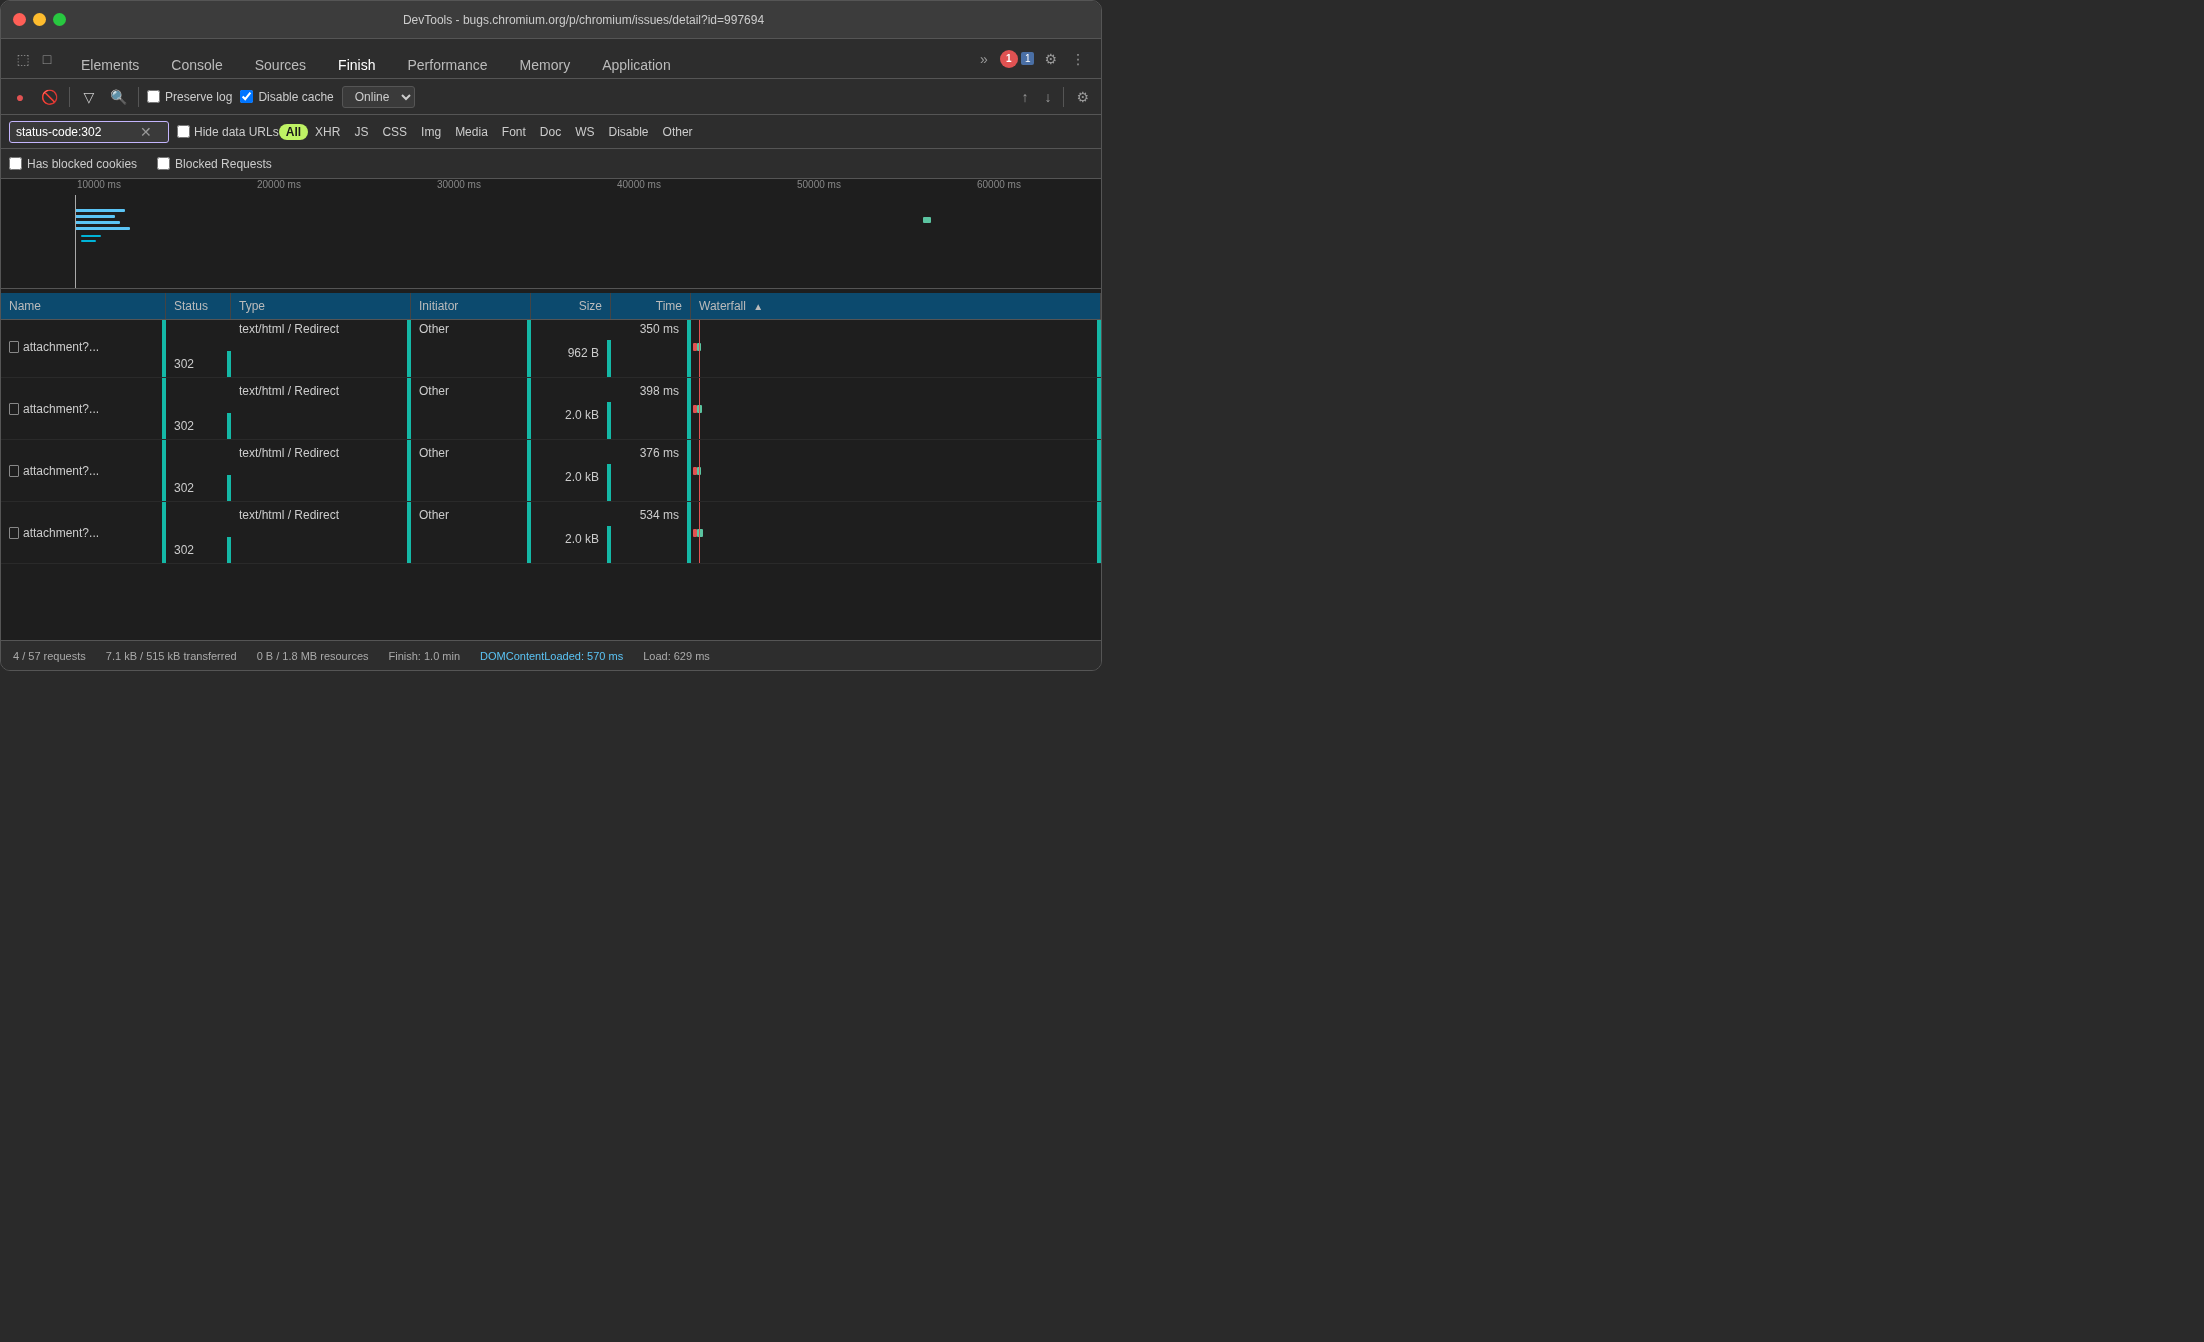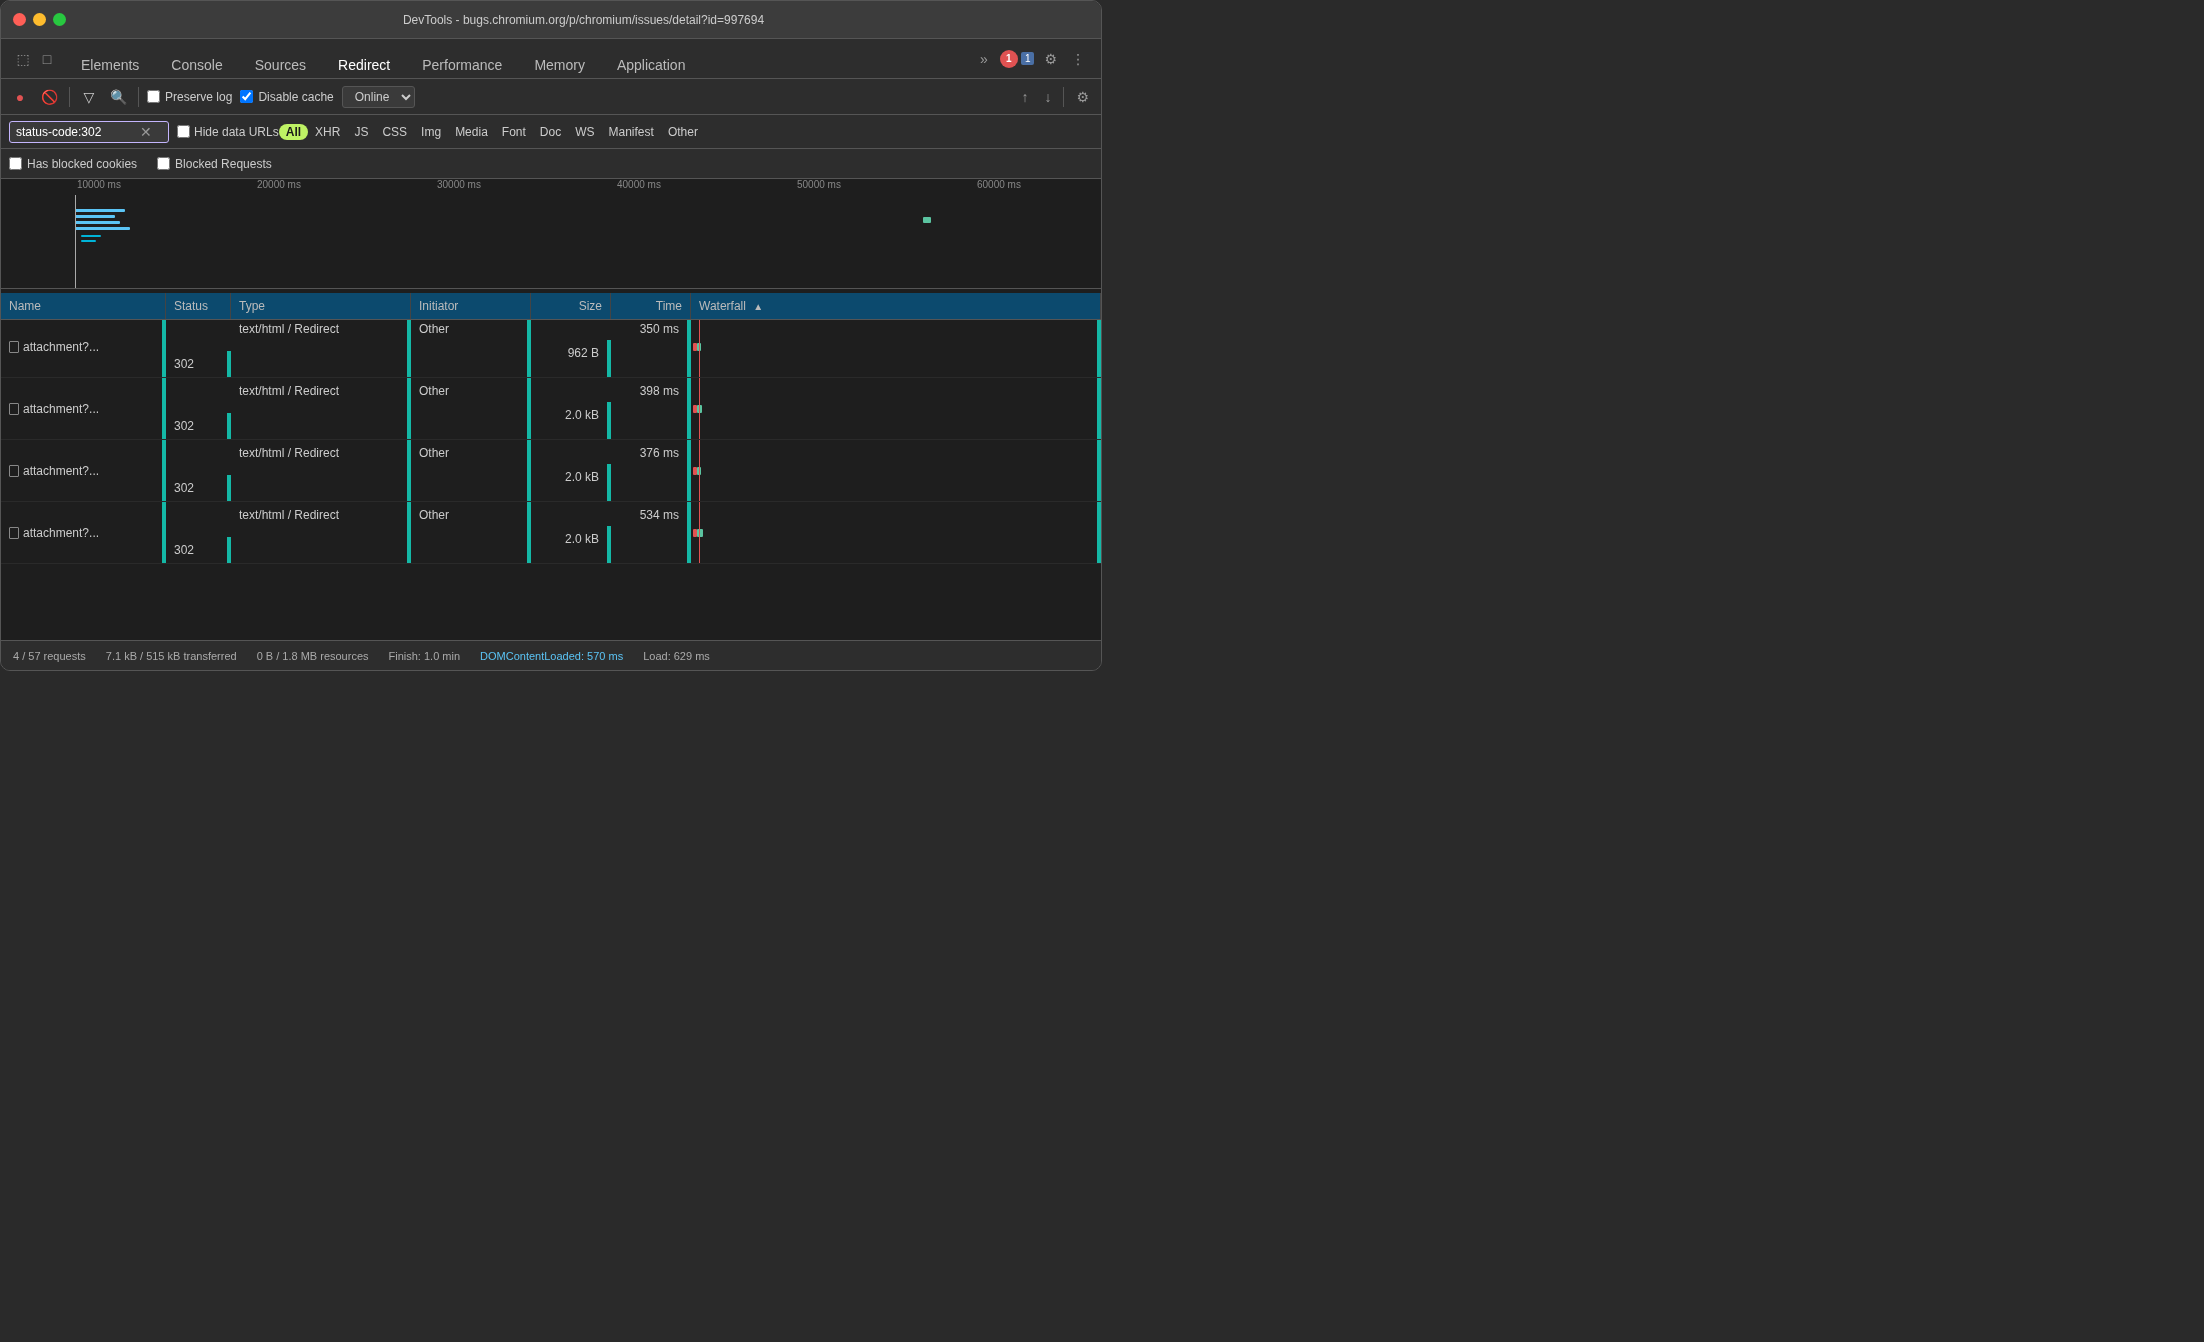--- a/index.html
+++ b/index.html
@@ -422,21 +422,21 @@
 
 <div class="devtools-tabs">
   <div class="devtools-tab-icons">
     <div class="tab-icon">⬚</div>
     <div class="tab-icon">□</div>
   </div>
   <div class="devtools-nav-tabs">
     <div class="nav-tab">Elements</div>
     <div class="nav-tab">Console</div>
     <div class="nav-tab">Sources</div>
-    <div class="nav-tab active">Redirect</div>
+    <div class="nav-tab active">Finish</div>
     <div class="nav-tab">Performance</div>
     <div class="nav-tab">Memory</div>
     <div class="nav-tab">Application</div>
   </div>
   <div class="devtools-right-controls">
     <div class="more-tabs">»</div>
     <div style="display:flex;align-items:center;gap:3px;">
       <div class="error-badge">1</div>
       <div class="warning-badge">1</div>
     </div>
@@ -482,21 +482,21 @@
     </label>
     <div class="filter-pill active">All</div>
     <div class="filter-pill">XHR</div>
     <div class="filter-pill">JS</div>
     <div class="filter-pill">CSS</div>
     <div class="filter-pill">Img</div>
     <div class="filter-pill">Media</div>
     <div class="filter-pill">Font</div>
     <div class="filter-pill">Doc</div>
     <div class="filter-pill">WS</div>
-    <div class="filter-pill">Manifest</div>
+    <div class="filter-pill">Disable</div>
     <div class="filter-pill">Other</div>
   </div>
 </div>
 
 <div class="blocked-bar">
   <label class="checkbox-label">
     <input type="checkbox" style="">
     <span>Has blocked cookies</span>
   </label>
   <label class="checkbox-label">

